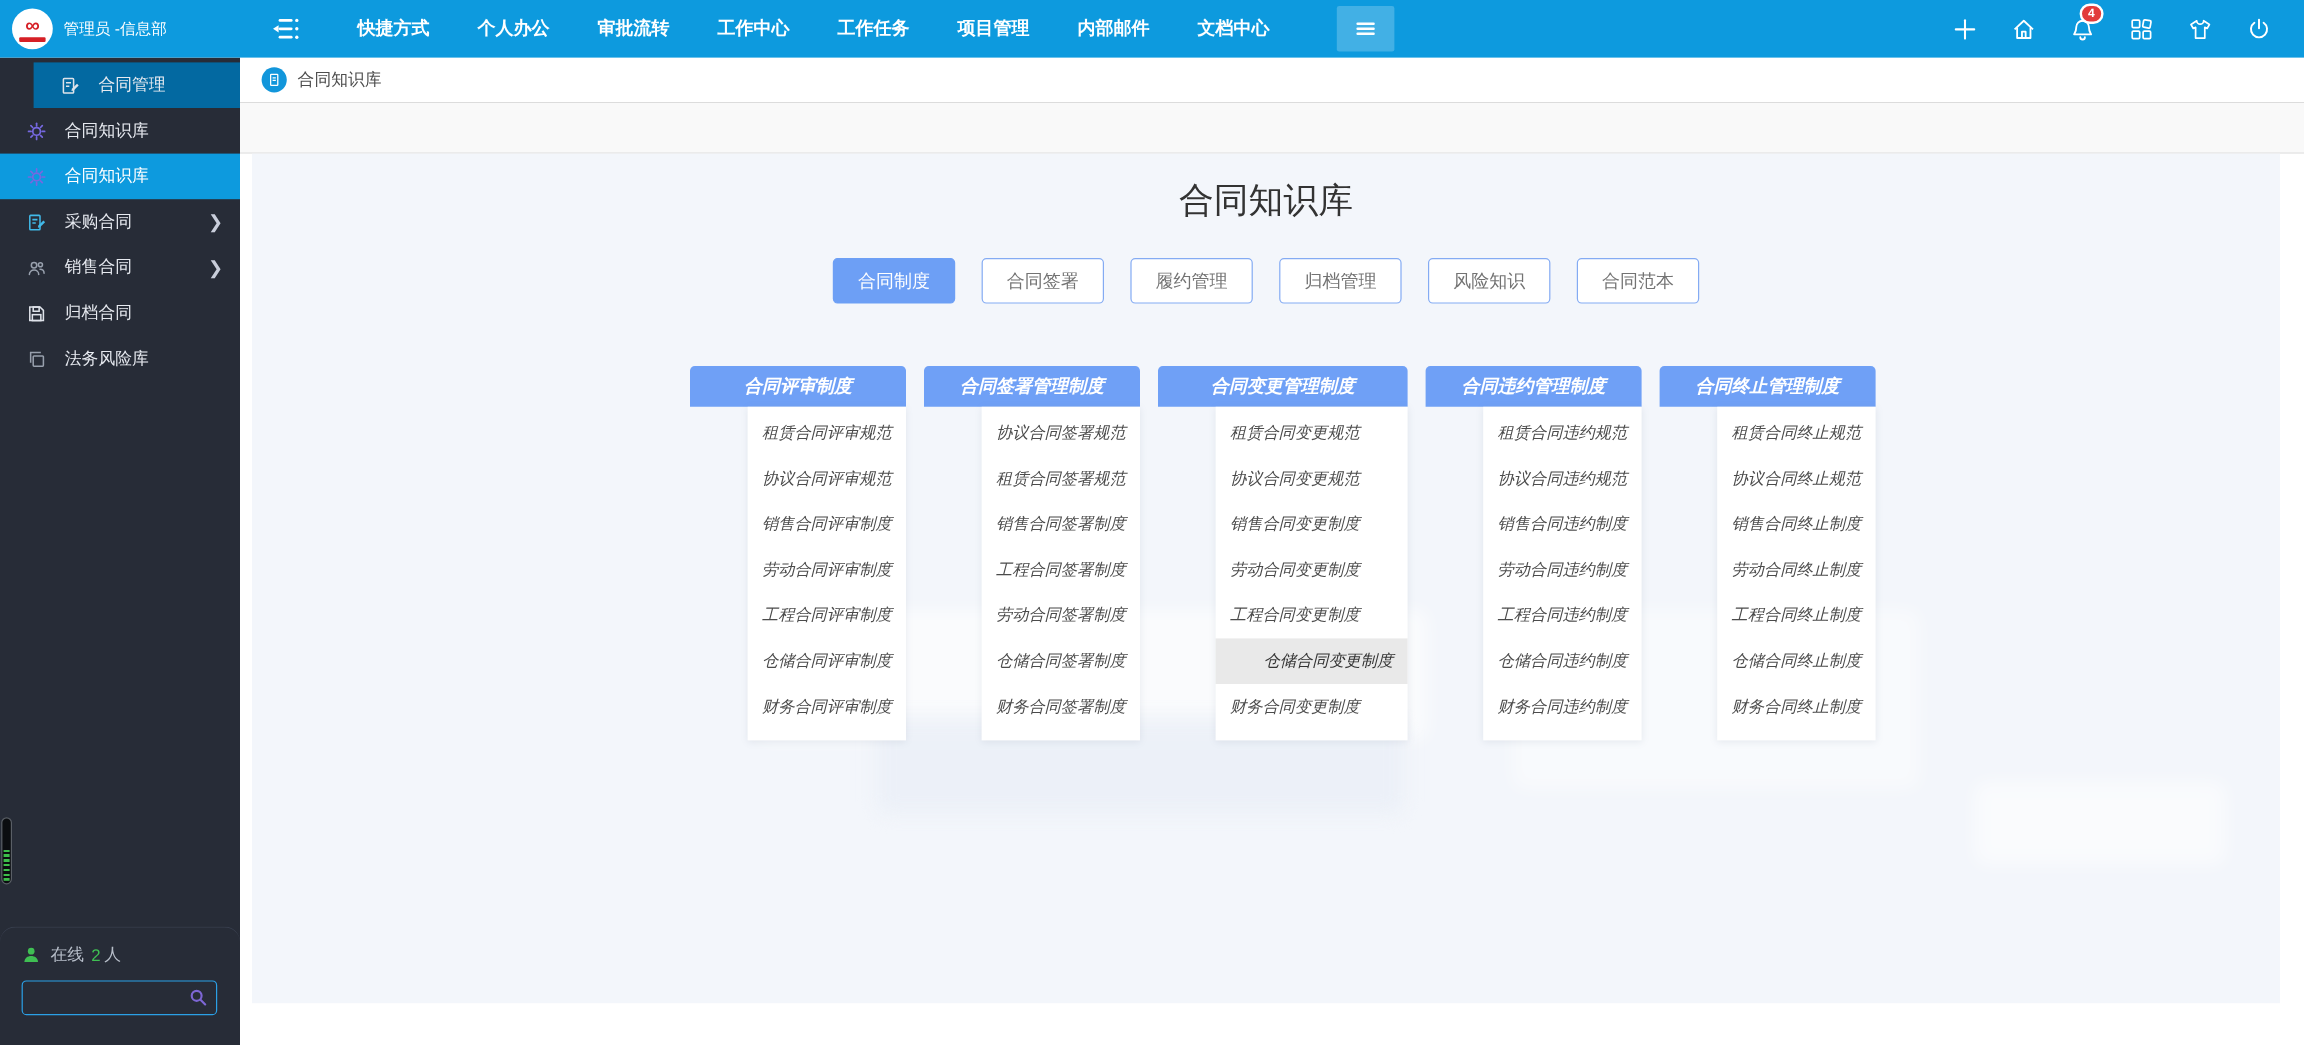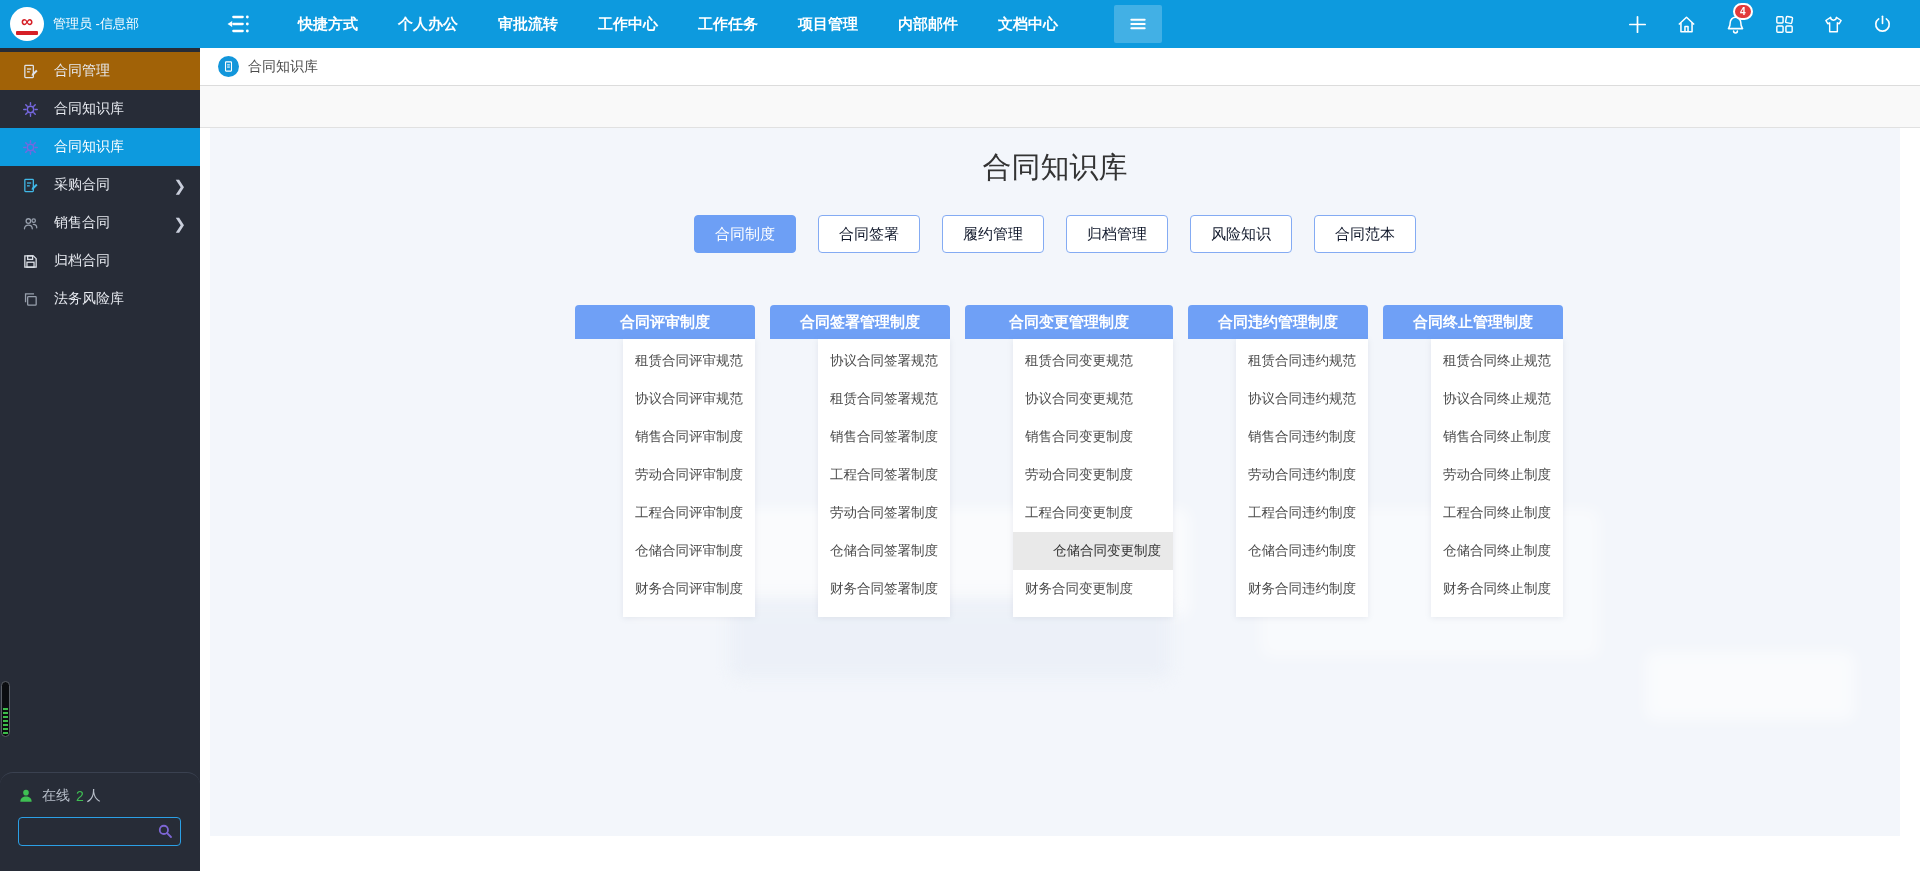--- a/index.html
+++ b/index.html
@@ -27,21 +27,21 @@
     width:28px; height:28px; display:flex; align-items:center; justify-content:center; color:#fff; }
   .action-btn svg { width:23px; height:23px; }
   .badge { position:absolute; top:-7px; left:12px; background:#e23b3b; color:#fff;
     font-size:10px; font-weight:bold; padding:1px 5px; border-radius:9px; border:2px solid #fff; }
 
   
   .sidebar { position:absolute; left:0; top:48px; width:200px; height:823px; background:#272c37; z-index:20; }
   .side-nav { padding-top:4px; }
   .side-item { height:38px; display:flex; align-items:center; padding-left:22px;
     cursor:pointer; position:relative; color:#e7eaf0; font-size:14px; }
-  .side-item.first { background:#a16207; }
+  .side-item.first { background:#0369a1;margin-left:28px; }
   .side-item.active { background:#0d9ade; color:#fff; }
   .sicon { width:17px; height:17px; margin-right:15px; flex:none; }
   .c-white { color:#dfe3ea; } .c-purple { color:#7668e0; } .c-blue { color:#41b9e8; }
   .c-gray { color:#98a0ad; }
   .chev { position:absolute; right:14px; color:#c9cedb; font-size:15px; line-height:1; }
   .side-indicator { position:absolute; left:1px; top:633px; width:9px; height:56px;
     background:#0b0d10; border:1px solid #5a5f66; border-radius:5px; overflow:hidden; }
   .side-indicator .stripes { position:absolute; left:1px; right:1px; bottom:2px; height:26px;
     background:repeating-linear-gradient(0deg,#3dbd4a 0 2px,transparent 2px 4px); }
   .side-footer { position:absolute; left:0; bottom:0; width:200px; height:99px;
@@ -66,24 +66,24 @@
   .panel { position:relative; margin-left:10px; width:1690px; height:708px; background:#f3f6fb; overflow:hidden; }
   .wm { position:absolute; border-radius:10px; filter:blur(7px); }
   .wm1 { left:420px; top:380px; width:560px; height:110px; background:rgba(255,255,255,.6); }
   .wm2 { left:520px; top:470px; width:440px; height:80px; background:rgba(235,239,247,.9); }
   .wm3 { left:1050px; top:380px; width:340px; height:150px; background:rgba(255,255,255,.45); }
   .wm4 { right:45px; bottom:115px; width:210px; height:70px; background:rgba(255,255,255,.55); }
 
   .page-title { text-align:center; padding-top:20px; font-size:29px; font-weight:400; color:#333; position:relative; }
   .tabs { display:flex; justify-content:center; gap:22px; margin-top:27px; position:relative; }
   .tab { height:38px; padding:0 20px; font-size:15px; border-radius:4px; cursor:pointer;
-    background:#fff; border:1px solid #84abf3; color:#0f172a; }
+    background:#fff; border:1px solid #84abf3; color:#737373; }
   .tab.active { background:#6d9ff5; border-color:#6d9ff5; color:#fff; }
 
-  .columns { width:960px; margin:52px auto 0; display:flex; gap:15px; position:relative; }
+  .columns { width:960px; margin:52px auto 0; display:flex; gap:15px; position:relative;font-style:italic; }
   .kcard { flex:1; }
   .kcard-header { height:34px; background:#6fa0f6; border-radius:4px 4px 0 0; color:#fff;
     font-size:15px; font-weight:bold; display:flex; align-items:center; justify-content:center; cursor:pointer; }
   .kcard-body { background:#fff; padding:3px 0 9px; box-shadow:0 1px 6px rgba(110,125,150,.14);margin-left:48px; }
   .kitem { height:38px; line-height:38px; padding:0 12px; font-size:13.5px; color:#4b4b4b;
     cursor:pointer; white-space:nowrap; overflow:hidden; }
   .kitem.highlight { background:#e9e9e9; color:#333;padding-left:40px; }
 </style>
 </head>
 <body>

